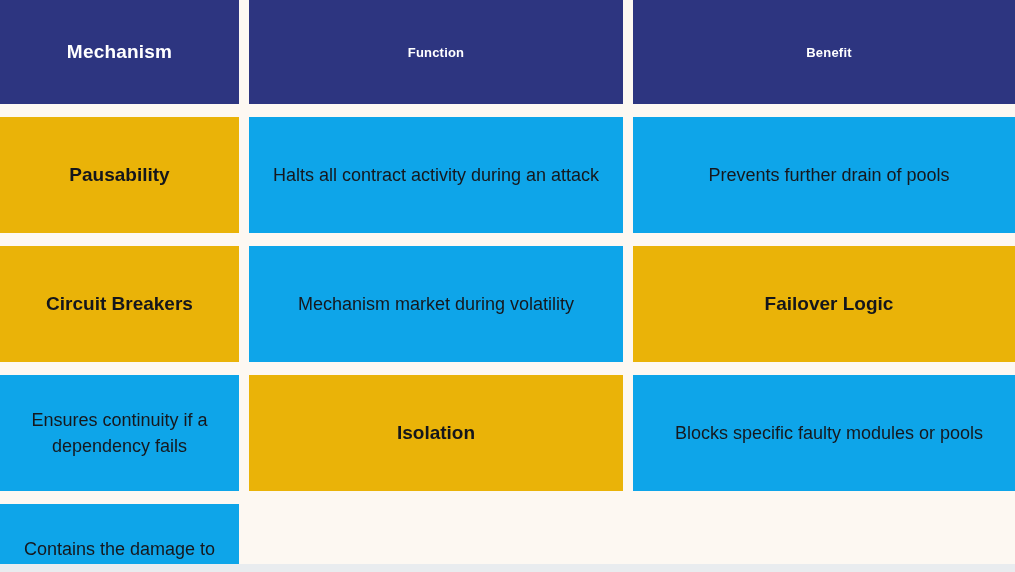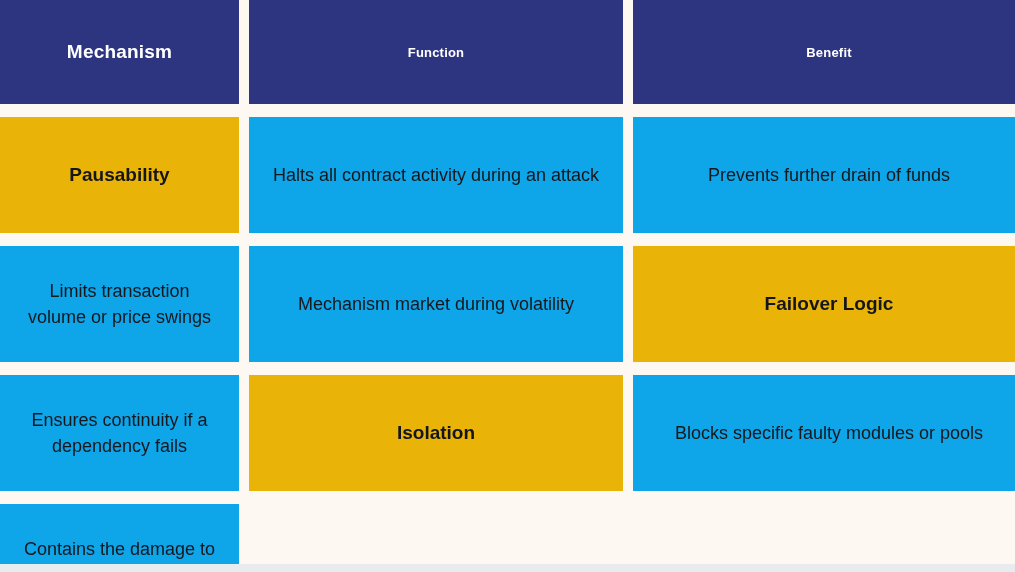--- a/index.html
+++ b/index.html
@@ -106,25 +106,25 @@
       <span>Benefit</span>
     </div>
 
     <div class="cell row-h mech">
       <span>Pausability</span>
     </div>
     <div class="cell row-h desc function">
       <span class="txt">Halts all contract activity during an attack</span>
     </div>
     <div class="cell row-h desc benefit">
-      <span class="txt">Prevents further drain of funds</span>
+      <span class="txt">Prevents further drain of pools</span>
     </div>
 
-    <div class="cell row-h desc function">
-      <span class="txt">Limits transaction volume or price swings</span>
+    <div class="cell row-h mech">
+      <span>Circuit Breakers</span>
     </div>
     <div class="cell row-h desc benefit">
       <span class="txt">Mechanism market during volatility</span>
     </div>
 
     <div class="cell row-h mech">
       <span>Failover Logic</span>
     </div>
     <div class="cell row-h desc benefit">
       <span class="txt">Ensures continuity if a dependency fails</span>

